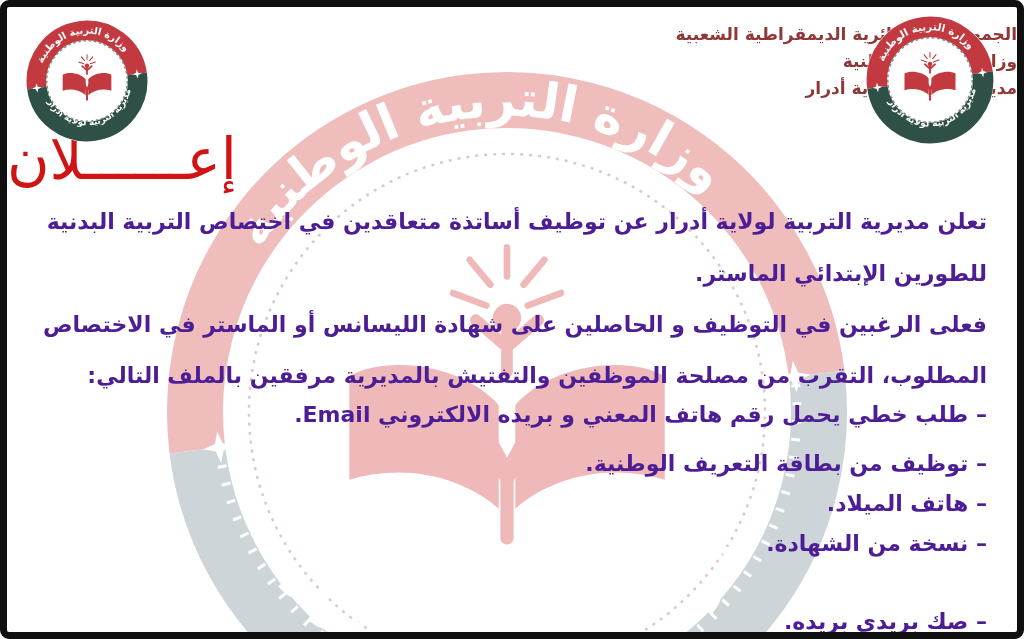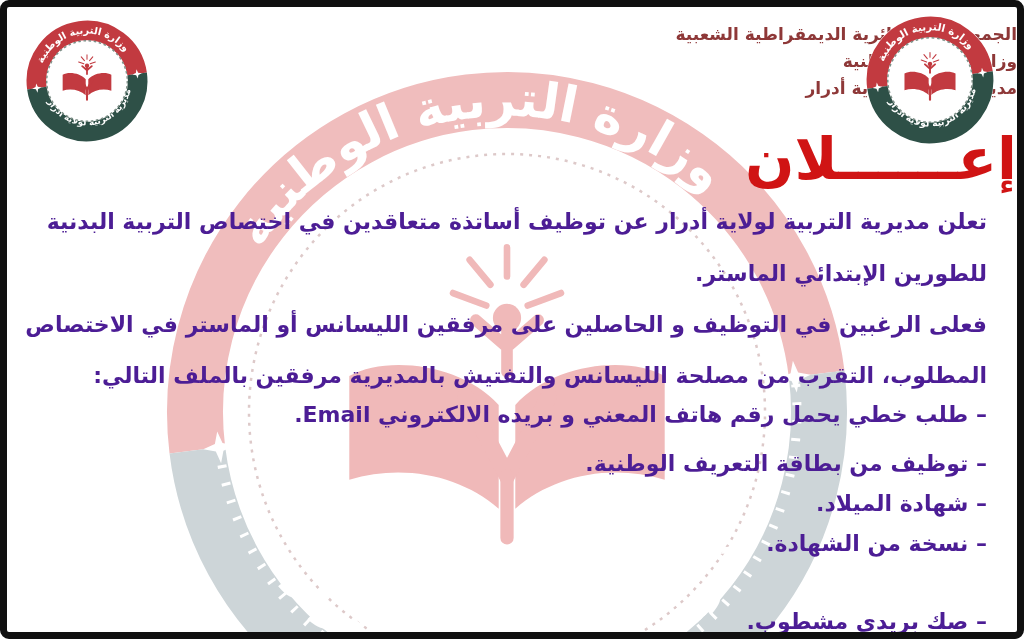--- a/index.html
+++ b/index.html
@@ -25,23 +25,22 @@
   svg text{font-family:"DejaVu Sans",sans-serif;font-weight:bold;}
   
   .header{
     position:absolute;top:14px;left:0;right:0;z-index:1;
     text-align:right;color:#8e3838;font-weight:bold;
   }
   .header .h-line{font-size:17px;line-height:27px;}
   
   .title{
     position:absolute;top:112px;left:0;right:0;z-index:1;
-    text-align:right;color:#d01414;font-size:58px;font-weight:bold;
+    text-align:left;color:#d01414;font-size:58px;font-weight:normal;
     line-height:80px;
-    padding-left:32px;
   }
   
   .line{
     position:absolute;right:30px;z-index:1;
     direction:rtl;white-space:nowrap;text-align:right;
     color:#4c1d95;font-size:22px;font-weight:bold;line-height:30px;
   }
 </style>
 </head>
 <body>
@@ -124,22 +123,22 @@
     <div class="h-line">الجمهورية الجزائرية الديمقراطية الشعبية</div>
     <div class="h-line">وزارة التربية الوطنية</div>
     <div class="h-line">مديرية التربية لولاية أدرار</div>
   </div>
 
   <div class="title">إعــــــلان</div>
 
   <div class="line" style="top:200px">تعلن مديرية التربية لولاية أدرار  عن توظيف أساتذة متعاقدين في اختصاص التربية البدنية</div>
   <div class="line" style="top:252px">للطورين الإبتدائي الماستر.</div>
 
-  <div class="line" style="top:303px">فعلى الرغبين في التوظيف و الحاصلين على مرفقين الليسانس أو الماستر في الاختصاص</div>
-  <div class="line" style="top:354px">المطلوب، التقرب من مصلحة الليسانس والتفتيش بالمديرية مرفقين بالملف التالي:</div>
+  <div class="line" style="top:303px">فعلى الرغبين في التوظيف و الحاصلين على شهادة الليسانس أو الماستر في الاختصاص</div>
+  <div class="line" style="top:354px">المطلوب، التقرب من مصلحة الموظفين والتفتيش بالمديرية مرفقين بالملف التالي:</div>
 
   <div class="line" style="top:393px">– طلب خطي يحمل رقم هاتف المعني و بريده الالكتروني Email.</div>
   <div class="line" style="top:442px">– توظيف من بطاقة التعريف الوطنية.</div>
-  <div class="line" style="top:482px">– شهادة الميلاد.</div>
+  <div class="line" style="top:482px">– هاتف الميلاد.</div>
   <div class="line" style="top:522px">– نسخة من الشهادة.</div>
-  <div class="line" style="top:600px">– صك بريدي مشطوب.</div>
+  <div class="line" style="top:600px">– صك بريدي بريده.</div>
 
 </div>
 
 </body></html>

